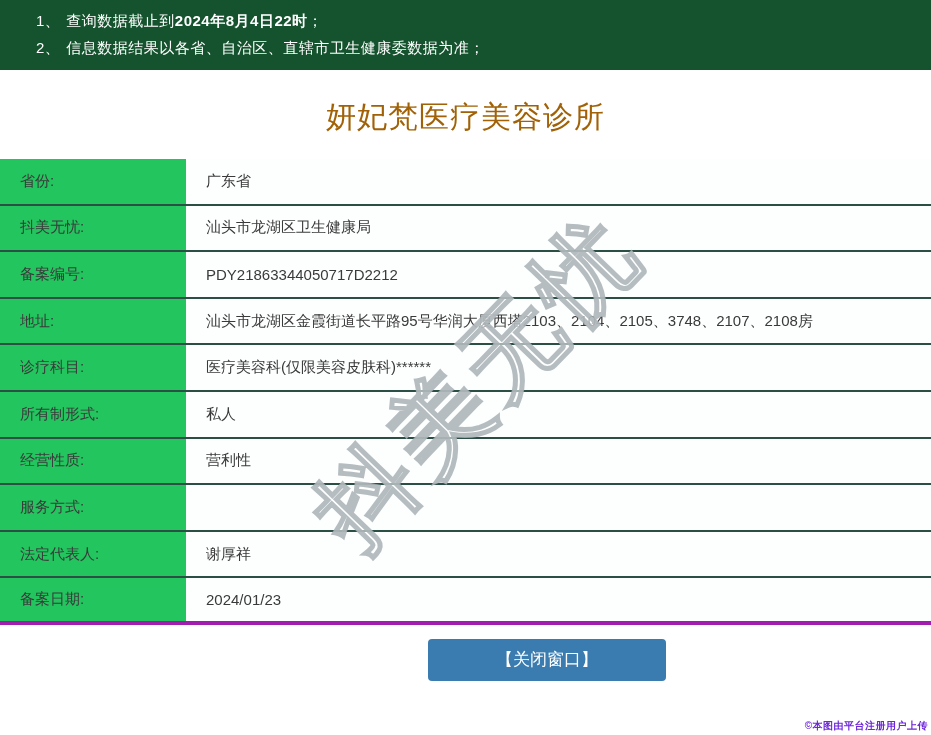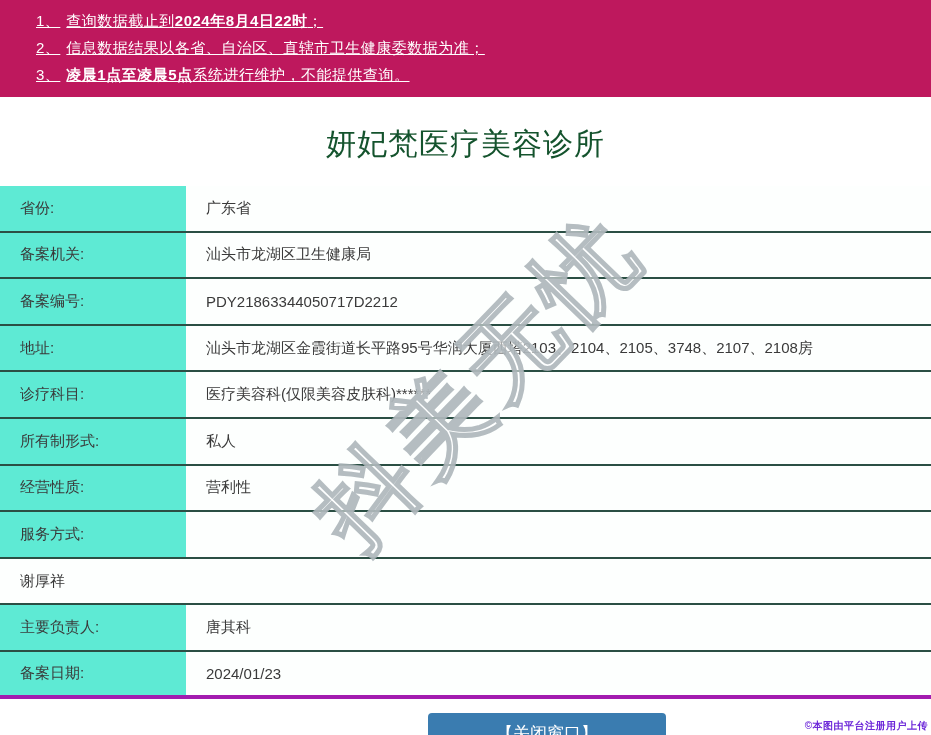--- a/index.html
+++ b/index.html
@@ -8,61 +8,60 @@
     position: relative;
     overflow: hidden;
     background: #ffffff;
     font-family: "Liberation Sans", "DejaVu Sans", sans-serif;
     color: #333;
   }
 
   
   .notice-banner {
     width: 100%;
-    background: #be185d;
+    background: #14532d;
     color: #ffffff;
     padding: 7px 0 9px 0;
-    text-decoration: underline;
   }
   .notice-line {
     padding-left: 36px;
     font-size: 15px;
     line-height: 27px;
     letter-spacing: 0.5px;
   }
   .notice-line .num { margin-right: 6px; }
   .notice-line b { font-weight: bold; }
 
   
   .page-title {
     margin-top: 27px;
     text-align: center;
     font-size: 30px;
     font-weight: 500;
-    color: #14532d;
+    color: #a16207;
     letter-spacing: 1px;
   }
 
   
   .record-table {
     margin-top: 21px;
     width: 100%;
   }
   .record-row {
     display: flex;
     align-items: stretch;
     height: 46.6px;
     border-bottom: 2px solid #2b4f44;
     background: #fdfffe;
   }
   .record-row:last-child { border-bottom: 4px solid #a21caf; }
   .record-label {
     width: 186px;
     flex: 0 0 186px;
-    background: #5eead4;
+    background: #22c55e;
     display: flex;
     align-items: center;
     padding-left: 20px;
     font-size: 15px;
     color: #3a3a3a;
   }
   .record-value {
     flex: 1;
     display: flex;
     align-items: center;
@@ -125,33 +124,32 @@
     z-index: 6;
   }
 </style>
 </head>
 <body>
 
 <div class="notice-banner">
   <div id="notice-list">
       <div class="notice-line"><span class="num">1、</span><span>查询数据截止到</span><b>2024年8月4日22时</b><span>；</span></div>
       <div class="notice-line"><span class="num">2、</span><span>信息数据结果以各省、自治区、直辖市卫生健康委数据为准；</span><b></b><span></span></div>
-      <div class="notice-line"><span class="num">3、</span><span></span><b>凌晨1点至凌晨5点</b><span>系统进行维护，不能提供查询。</span></div>
     </div>
 </div>
 
 <div class="page-title">妍妃梵医疗美容诊所</div>
 
 <div class="record-table" id="record-table">
     <div class="record-row">
       <div class="record-label">省份:</div>
       <div class="record-value">广东省</div>
     </div>
     <div class="record-row">
-      <div class="record-label">备案机关:</div>
+      <div class="record-label">抖美无忧:</div>
       <div class="record-value">汕头市龙湖区卫生健康局</div>
     </div>
     <div class="record-row">
       <div class="record-label">备案编号:</div>
       <div class="record-value">PDY21863344050717D2212</div>
     </div>
     <div class="record-row">
       <div class="record-label">地址:</div>
       <div class="record-value">汕头市龙湖区金霞街道长平路95号华润大厦西塔2103、2104、2105、3748、2107、2108房</div>
     </div>
@@ -164,25 +162,22 @@
       <div class="record-value">私人</div>
     </div>
     <div class="record-row">
       <div class="record-label">经营性质:</div>
       <div class="record-value">营利性</div>
     </div>
     <div class="record-row">
       <div class="record-label">服务方式:</div>
     </div>
     <div class="record-row">
+      <div class="record-label">法定代表人:</div>
       <div class="record-value">谢厚祥</div>
-    </div>
-    <div class="record-row">
-      <div class="record-label">主要负责人:</div>
-      <div class="record-value">唐其科</div>
     </div>
     <div class="record-row">
       <div class="record-label">备案日期:</div>
       <div class="record-value">2024/01/23</div>
     </div>
   </div>
 
 <div class="button-row">
   <button class="close-button">【关闭窗口】</button>
 </div>

